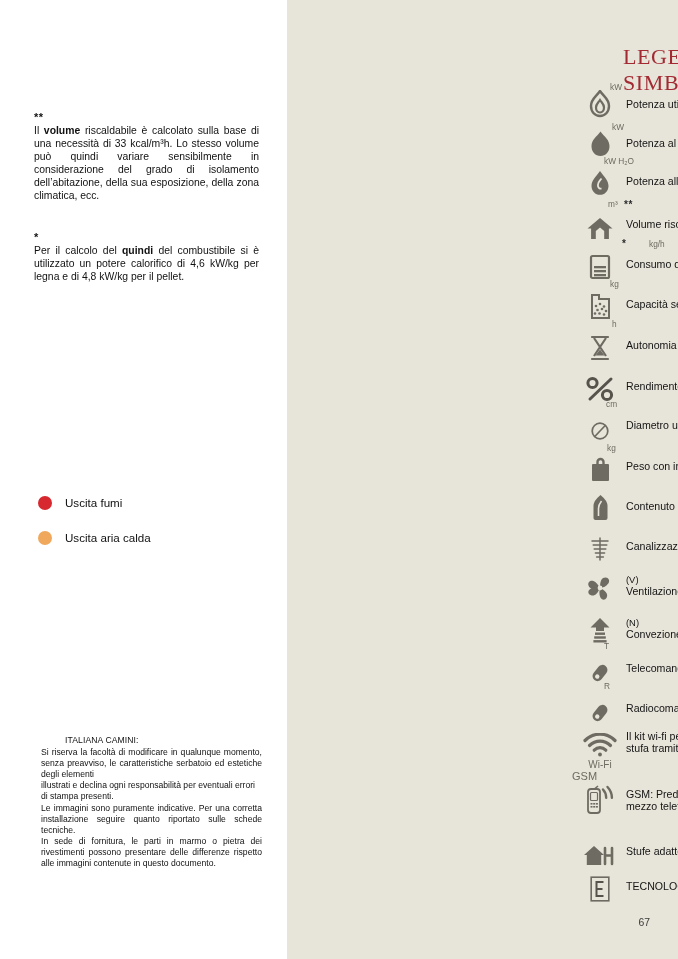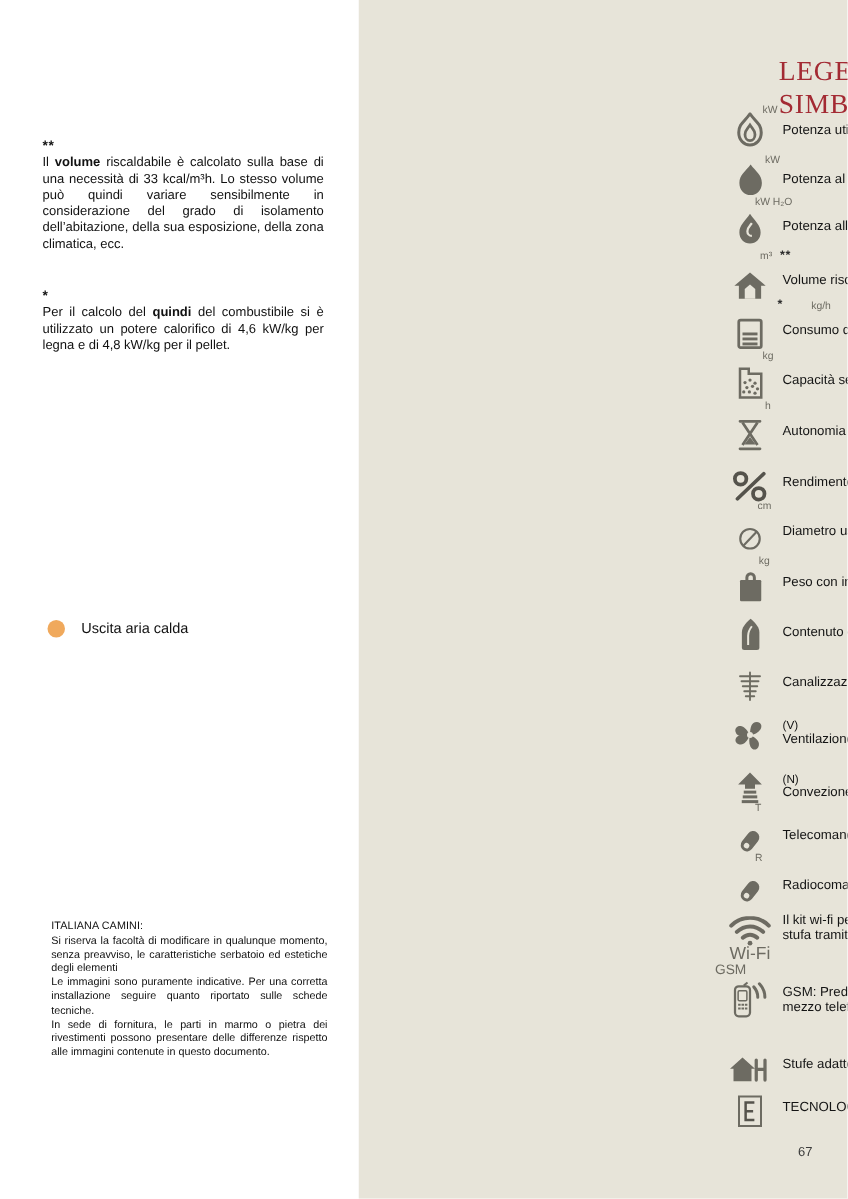--- a/index.html
+++ b/index.html
@@ -93,20 +93,21 @@
     top: 735px;
     width: 221px;
     font-size: 8.6px;
     line-height: 11.1px;
     color: #111;
   }
   #disclaimer .company {
     display: block;
     margin-bottom: 1px;
     letter-spacing: 0.1px;
+    margin-left: 24px;
   }
   #disclaimer p {
     margin: 0;
     text-align: justify;
   }
   #disclaimer p.nojust { text-align: left; }
 
   
   #legend-title {
     position: absolute;
@@ -167,21 +168,21 @@
     white-space: pre-line;
   }
   .legend-text.two-line { padding-top: 5px; }
   .sublabel {
     font-size: 9.4px;
     display: block;
     line-height: 10px;
   }
   .wifi-word {
     position: absolute;
-    font-size: 14px;
+    font-size: 10px;
     color: #6d6b62;
     left: 50%;
     transform: translateX(-50%);
     bottom: -13px;
     white-space: nowrap;
   }
   .gsm-word {
     position: absolute;
     font-size: 11px;
     color: #6d6b62;
@@ -211,28 +212,33 @@
       <span>Il <b>volume</b> riscaldabile è calcolato sulla base di una necessità di 33 kcal/m³h. Lo stesso volume può quindi variare sensibilmente in considerazione del grado di isolamento dell’abitazione, della sua esposizione, della zona climatica, ecc.</span>
     </div>
 
     <div class="note-block" id="note-consumo">
       <span class="marker">*</span>
       <span>Per il calcolo del <b>quindi</b> del combustibile si è utilizzato un potere calorifico di 4,6 kW/kg per legna e di 4,8 kW/kg per il pellet.</span>
     </div>
 
     <div id="color-legend">
       <div class="color-row">
+        <span class="color-dot" style="background: rgb(215, 40, 47);"></span>
+        <span class="color-label">Uscita fumi</span>
+      </div>
+      <div class="color-row">
         <span class="color-dot" style="background: rgb(240, 169, 92);"></span>
         <span class="color-label">Uscita aria calda</span>
       </div>
     </div>
 
     <div id="disclaimer">
       <span class="company">ITALIANA CAMINI:</span>
       <p>Si riserva la facoltà di modificare in qualunque momento, senza preavviso, le caratteristiche serbatoio ed estetiche degli elementi</p>
+      <p class="nojust">illustrati e declina ogni responsabilità per eventuali errori di stampa presenti.</p>
       <p>Le immagini sono puramente indicative. Per una corretta installazione seguire quanto riportato sulle schede tecniche.</p>
       <p>In sede di fornitura, le parti in marmo o pietra dei rivestimenti possono presentare delle differenze rispetto alle immagini contenute in questo documento.</p>
     </div>
   </div>
 
   <div id="right-panel">
     <h1 id="legend-title">LEGENDA SIMBOLI</h1>
     <div id="legend-list">
         <div class="legend-row" style="top: 8px;">
           <div class="ico-wrap">

